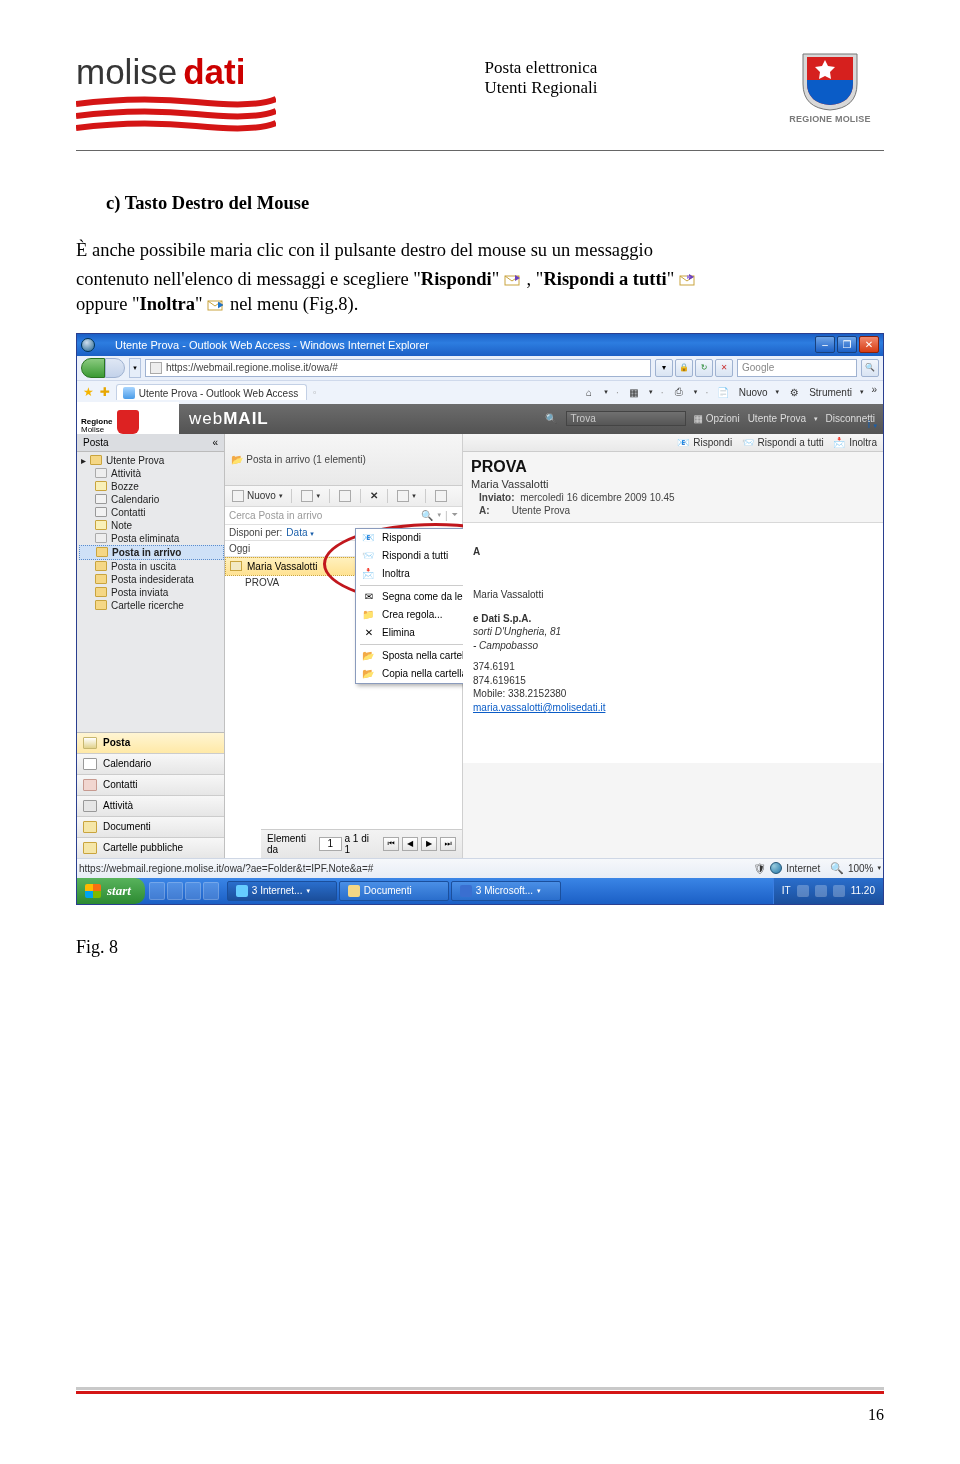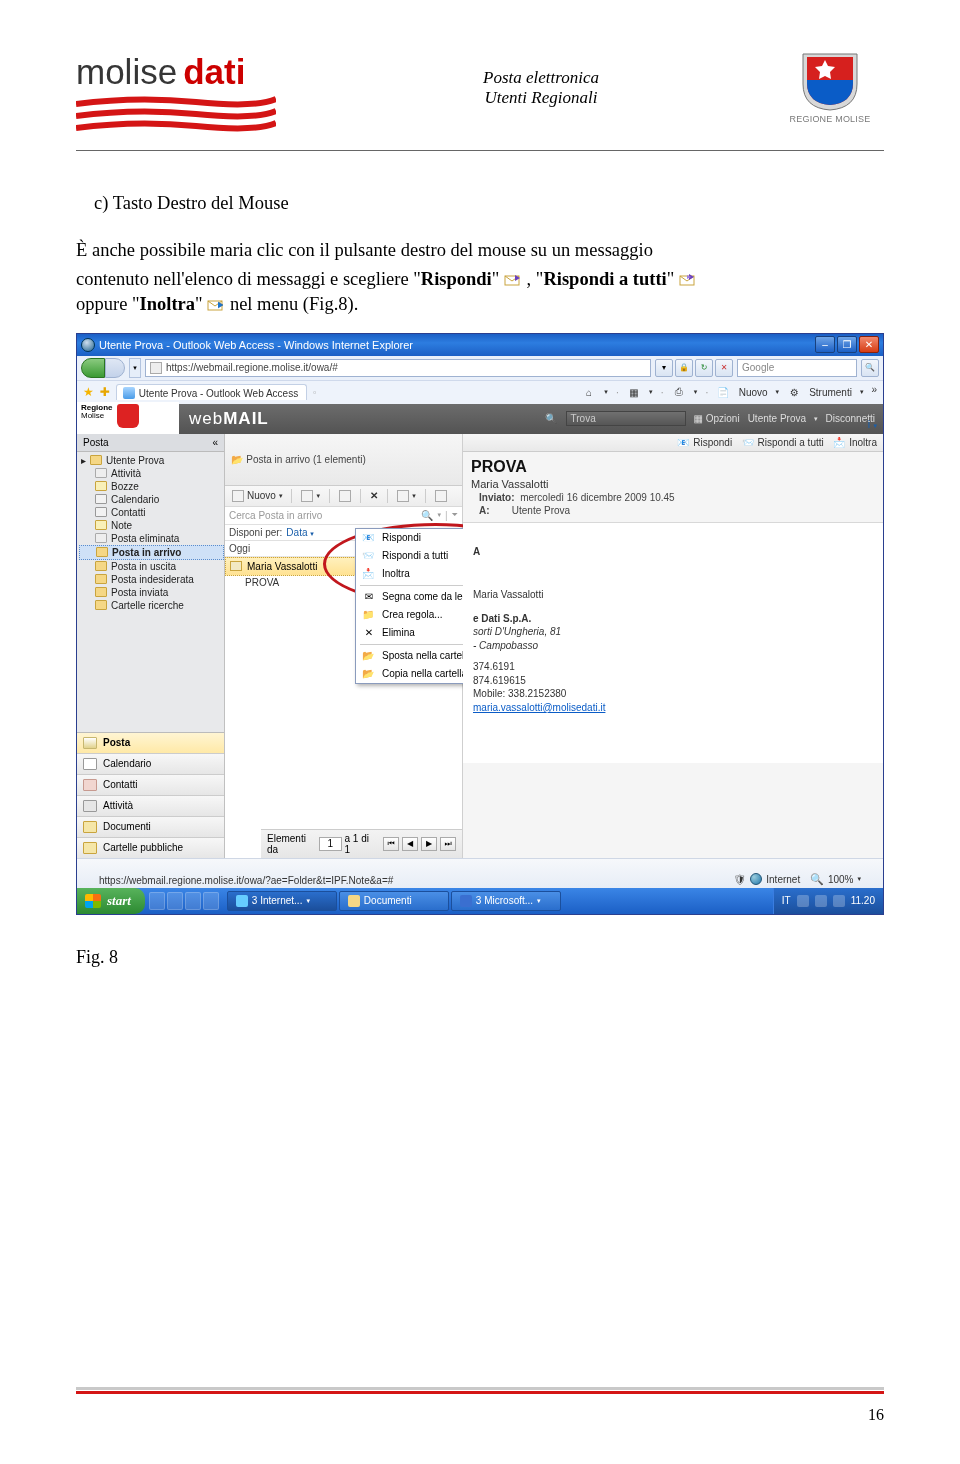--- a/index.html
+++ b/index.html
@@ -5,36 +5,36 @@
   * { margin:0; padding:0; box-sizing:border-box; }
   body { font-family:"Times New Roman", serif; width:960px; margin:0 auto; background:#fff; color:#000; font-size:16px; }
   .page { padding:52px 76px 40px 76px; position:relative; min-height:1464px; }
   .header { display:flex; justify-content:space-between; align-items:flex-start; }
   .logo-left { width:230px; }
   .logo-text { display:flex; align-items:baseline; }
   .logo-mol { font-family:Arial,sans-serif; font-size:35px; color:#363636; }
   .logo-dati { font-family:Arial,sans-serif; font-size:35px; font-weight:bold; color:#cc0000; margin-left:6px; }
   .red-stripes { margin-top:4px; }
   .red-stripes svg { display:block; width:200px; height:40px; }
-  .header-center { text-align:center; font-style:italic; font-size:17px; line-height:1.2; margin-top:16px; }
+  .header-center { text-align:center; font-size:17px; line-height:1.2; margin-top:6px; }
   .logo-right { width:108px; text-align:center; }
   .shield { width:66px; height:60px; margin:0 auto; position:relative; }
-  .region-label { font-family:Arial,sans-serif; font-size:9px; font-weight:normal; color:#7a7a7a; letter-spacing:.2px; margin-top:2px; }
+  .region-label { font-family:Arial,sans-serif; font-size:9px; font-weight:bold; color:#7a7a7a; letter-spacing:.2px; margin-top:2px; }
   .hr { border:none; border-top:1px solid #666; margin-top:14px; margin-bottom:40px; }
   .content { font-size:18.5px; line-height:1.35; }
-  .heading { font-weight:normal; margin-left:18px; margin-bottom:22px; }
+  .heading { font-weight:bold; margin-left:30px; margin-bottom:22px; }
   .para1 { text-align:justify; margin-bottom:4px; }
   .para2 { text-align:justify; }
   .bold { font-weight:bold; }
   .inline-icon { display:inline-block; vertical-align:-2px; width:18px; height:14px; position:relative; }
   .inline-icon svg { display:block; width:18px; height:14px; }
   .screenshot-wrap { margin-top:16px; }
   .ie-chrome { font-family:Tahoma,Arial,sans-serif; font-size:10px; color:#000; border:1px solid #2a3f8f; background:linear-gradient(#e6eff9,#cfe1f5); }
   .titlebar { display:flex; align-items:center; justify-content:space-between; background:linear-gradient(#1b5fc5,#2d7de0 40%,#1b5fc5); color:#fff; height:22px; padding:0 4px; font-size:11px; }
-  .titlebar-left { display:flex; align-items:center; gap:4px; }
+  .titlebar-left { display:flex; align-items:center; gap:20px; }
   .ie-logo { width:14px; height:14px; background:radial-gradient(circle at 40% 30%,#cde,#58a 70%); border-radius:50%; border:1px solid #035; }
   .win-btns { display:flex; gap:2px; }
   .win-btn { width:20px; height:17px; background:linear-gradient(#6fa5e8,#1b5fc5); border:1px solid #18407d; border-radius:2px; display:flex; align-items:center; justify-content:center; color:#fff; font-family:Arial; font-size:10px; }
   .win-close { background:linear-gradient(#f28a6e,#d63c14); border-color:#8b200a; }
   .nav-bar { display:flex; align-items:center; height:24px; padding:2px 4px; gap:4px; background:#eaf0fa; }
   .nav-btns { display:flex; }
   .nav-back { width:24px; height:20px; background:linear-gradient(#8aca7f,#3a9a33); border-radius:10px 0 0 10px; border:1px solid #2a7522; }
   .nav-fwd { width:20px; height:20px; background:linear-gradient(#dfe7f4,#c3d2ea); border-radius:0 10px 10px 0; border:1px solid #9fb2d1; }
   .nav-dd { width:12px; height:20px; background:#e6eef9; border:1px solid #b2c3de; display:flex;align-items:center;justify-content:center; font-size:7px; }
   .addr { display:flex; align-items:center; gap:4px; flex:1; background:#fff; border:1px solid #9fb2d1; height:18px; padding:0 4px; color:#444; }
@@ -48,21 +48,21 @@
   .tab { display:flex; align-items:center; gap:4px; background:#fff; border:1px solid #c3d0e5; border-bottom:none; padding:2px 8px 1px 6px; border-radius:3px 3px 0 0; color:#333; }
   .tab-ico { width:12px; height:12px; background:linear-gradient(#a8d5ff,#4a9ce8); border-radius:2px; }
   .dot-sq { color:#999; font-size:8px; }
   .page-tools { display:flex; align-items:center; gap:8px; color:#333; }
   .pt-ico { width:14px; height:14px; display:flex;align-items:center;justify-content:center; font-size:10px; }
   .pt-sep { color:#999; }
   .arrow { font-size:7px; }
 
   .app { display:flex; flex-direction:column; background:#f6f6f6; }
   .brand-row { display:flex; align-items:center; background:linear-gradient(#6c6c6c,#535353); height:30px; color:#fff; font-family:Tahoma,Arial; font-size:10px; }
-  .brand-left { width:102px; background:#fff; color:#000; height:34px; display:flex; align-items:flex-start; padding:2px 4px; gap:4px; }
+  .brand-left { width:102px; background:#fff; color:#000; height:34px; display:flex; align-items:flex-end; padding:2px 4px; gap:4px; }
   .brand-left .rm1 { font-weight:bold; font-size:8px; color:#000; line-height:1; }
   .brand-left .rm2 { font-size:8px; color:#000; line-height:1; }
   .brand-shield { width:22px; height:24px; background:#d22; border-radius:3px 3px 6px 6px; }
   .webmail-label { flex:1; font-size:17px; padding-left:10px; letter-spacing:1px; }
   .webmail-label b { font-weight:bold; }
   .brand-right { display:flex; align-items:center; gap:8px; padding-right:8px; font-size:10px; color:#ddd; }
   .trova-box { width:120px; height:15px; background:linear-gradient(#707070,#565656); border:1px solid #444; padding:0 4px; display:flex; align-items:center; color:#ccc; }
   .brand-link { color:#ddd; }
 
   .main-row { display:flex; background:#fff; }
@@ -128,21 +128,21 @@
   .rp-body { background:#fff; padding:22px 0 0 0; height:240px; font-family:Arial,sans-serif; font-size:10px; color:#333; }
   .rp-body .indent { margin-left:10px; line-height:1.35; }
   .rp-body a { color:#0a5cc7; text-decoration:underline; }
   .rp-body .spacer { height:30px; }
 
   .bottom-paging { display:flex; align-items:center; padding:3px 6px; background:linear-gradient(#f3f3f3,#e6e6e6); font-size:10px; border-top:1px solid #ccc;margin-left:36px; }
   .bp-input { width:24px; height:14px; border:1px solid #aaa; background:#fff; display:inline-block; text-align:center; margin:0 3px; }
   .bp-nav { display:flex; gap:3px; margin-left:8px; }
   .bp-btn { width:16px; height:14px; border:1px solid #aaa; background:linear-gradient(#fff,#e6e6e6); display:flex;align-items:center;justify-content:center; font-size:8px; }
 
-  .status-bar { display:flex; align-items:flex-end; justify-content:space-between; padding:2px 22px; background:linear-gradient(#f6f8fb,#e7edf6); height:30px; font-size:10px; color:#333; border-top:1px solid #cfd7e5; }
+  .status-bar { display:flex; align-items:center; justify-content:space-between; padding:2px 2px; background:linear-gradient(#f6f8fb,#e7edf6); height:20px; font-size:10px; color:#333; border-top:1px solid #cfd7e5; }
   .status-l { color:#333; }
   .status-r { display:flex; align-items:center; gap:10px; }
   .zone { display:flex; align-items:center; gap:4px; }
   .globe { width:12px;height:12px; border-radius:50%; background:radial-gradient(circle at 30% 30%,#9cd,#27a); border:1px solid #257; }
   .zoom { display:flex; align-items:center; gap:4px; }
   .zoom-ico { font-size:11px; }
 
   .taskbar { display:flex; align-items:center; background:linear-gradient(#3a85e6,#1b5fc5); height:26px; font-size:10px; color:#fff; }
   .start-btn { display:flex; align-items:center; gap:6px; background:linear-gradient(#58b35c,#2c8a31); height:26px; padding:0 14px 0 8px; border-radius:0 10px 10px 0; font-style:italic; font-weight:bold; font-family:"Franklin Gothic Medium",Tahoma; font-size:13px; }
   .win-logo { width:16px; height:14px; background:conic-gradient(#f76e11 0 25%, #7fba00 0 50%, #00a4ef 0 75%, #ffb900 0 100%); border-radius:2px; }

